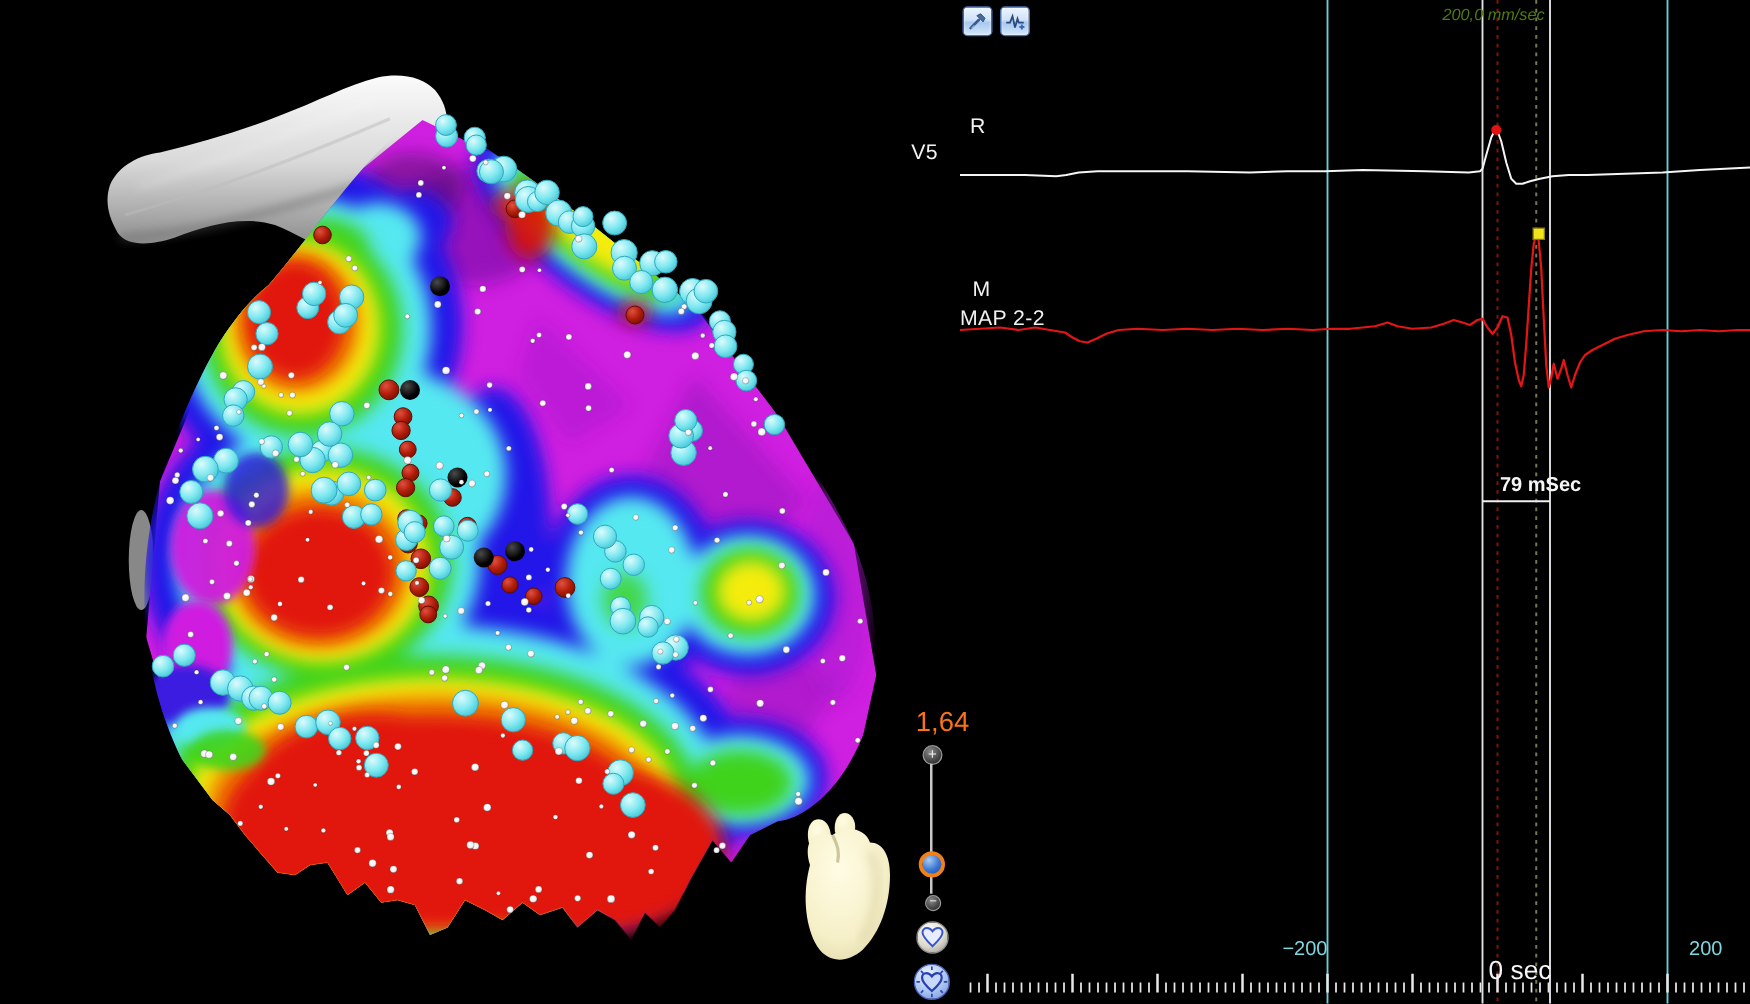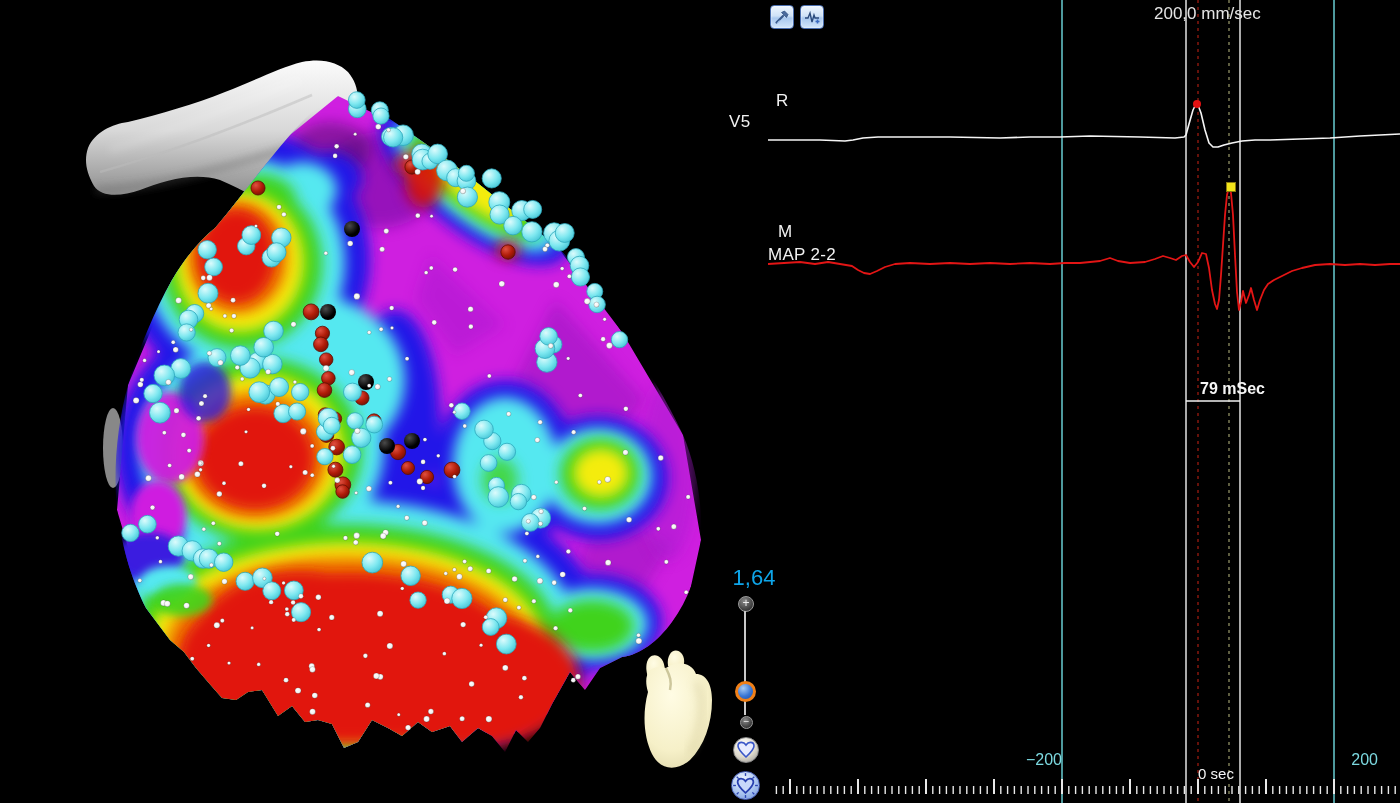--- a/index.html
+++ b/index.html
@@ -2,30 +2,30 @@
 <html><head>
 <meta charset="utf-8">
 <style>
   html,body{margin:0;padding:0;background:#000;}
   .stage{position:relative;width:1400px;height:803px;background:#000;overflow:hidden;
          font-family:"Liberation Sans",sans-serif;color:#fff;}
   svg{display:block;}
   .abs{position:absolute;}
   .lbl{position:absolute;line-height:1;white-space:nowrap;}
   .lead-lbl{font-size:17px;color:#f2f2f2;letter-spacing:.3px;}
-  .sweep{left:1154px;top:5px;font-size:17px;color:#e5e5e5;}
+  .sweep{left:1154px;top:5px;font-size:13px;color:#4d7c0f;font-style:italic;}
   .caliper-lbl{left:1200px;top:381px;font-size:16px;color:#f5f5f5;font-weight:bold;}
   .ax-neg{left:1002px;top:752px;width:60px;text-align:right;font-size:16px;}
-  .ax-zero{left:1190px;top:766px;width:52px;text-align:center;font-size:15px;}
+  .ax-zero{left:1190px;top:766px;width:52px;text-align:center;font-size:21px;}
   .ax-pos{left:1330px;top:752px;width:48px;text-align:right;font-size:16px;}
   .tool-btn{position:absolute;width:24px;height:24px;padding:2px;border-radius:4px;cursor:pointer;
             background:linear-gradient(180deg,#eef6ff 0%,#cfe2f7 45%,#a9c8ee 55%,#d2e6fb 100%);
             border:1px solid #4a6fb0;box-shadow:inset 0 0 2px #fff;}
   .tool-btn svg{width:16px;height:16px;margin:0 auto;}
-  .zoom-value{left:726px;top:567px;width:56px;text-align:center;font-size:22px;color:#0ea5e9;}
+  .zoom-value{left:726px;top:567px;width:56px;text-align:center;font-size:22px;color:#f97316;}
   .zbtn{position:absolute;border-radius:50%;color:#eee;text-align:center;cursor:pointer;
         background:radial-gradient(circle at 38% 30%,#8a8a8a,#3a3a3a 70%);border:1px solid #9a9a9a;}
   .zoom-plus{left:738px;top:596px;width:14px;height:14px;font-size:12px;line-height:13px;}
   .zoom-minus{left:740px;top:716px;width:11px;height:11px;font-size:10px;line-height:10px;}
   .zoom-track{position:absolute;left:744px;top:611px;width:2px;height:104px;background:#c9c9c9;cursor:pointer;}
   .zoom-handle{position:absolute;left:735px;top:681px;width:15px;height:15px;border-radius:50%;cursor:grab;
         background:radial-gradient(circle at 35% 28%,#a8ccf4,#3a76d4 55%,#1c4ba2);border:3px solid #f08018;}
   .heart-btn{position:absolute;border-radius:50%;cursor:pointer;}
   .heart-btn-1{left:733px;top:737px;width:24px;height:24px;border:1px solid #8a8a8a;
         background:radial-gradient(circle at 40% 28%,#ffffff,#ded9cb 55%,#8e8e8e);}

